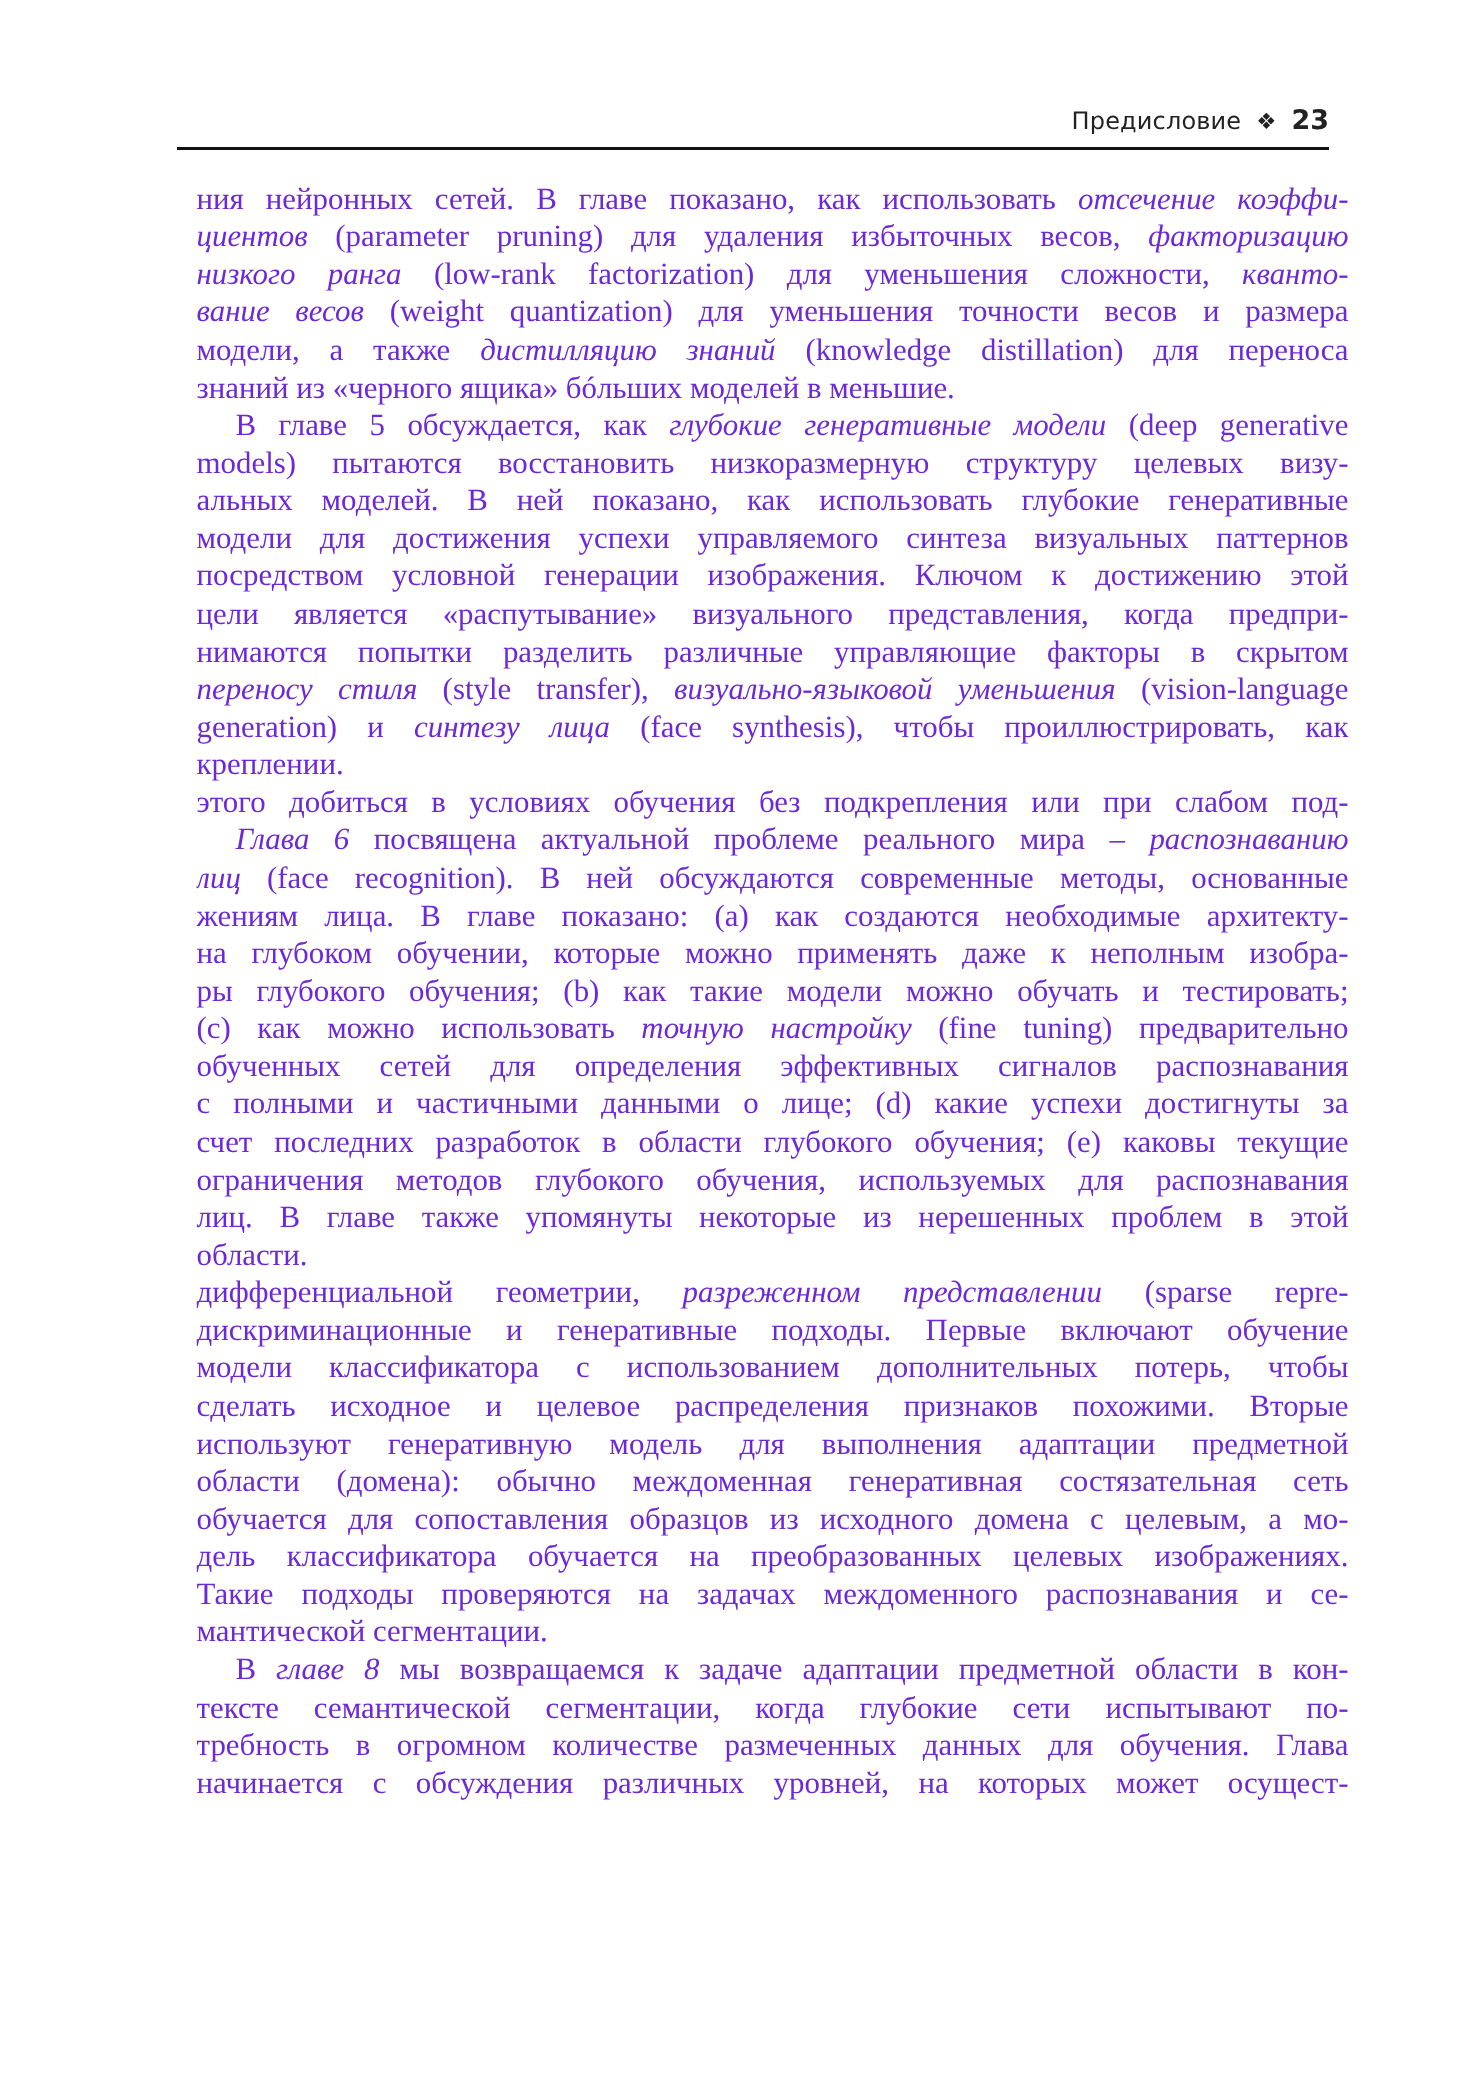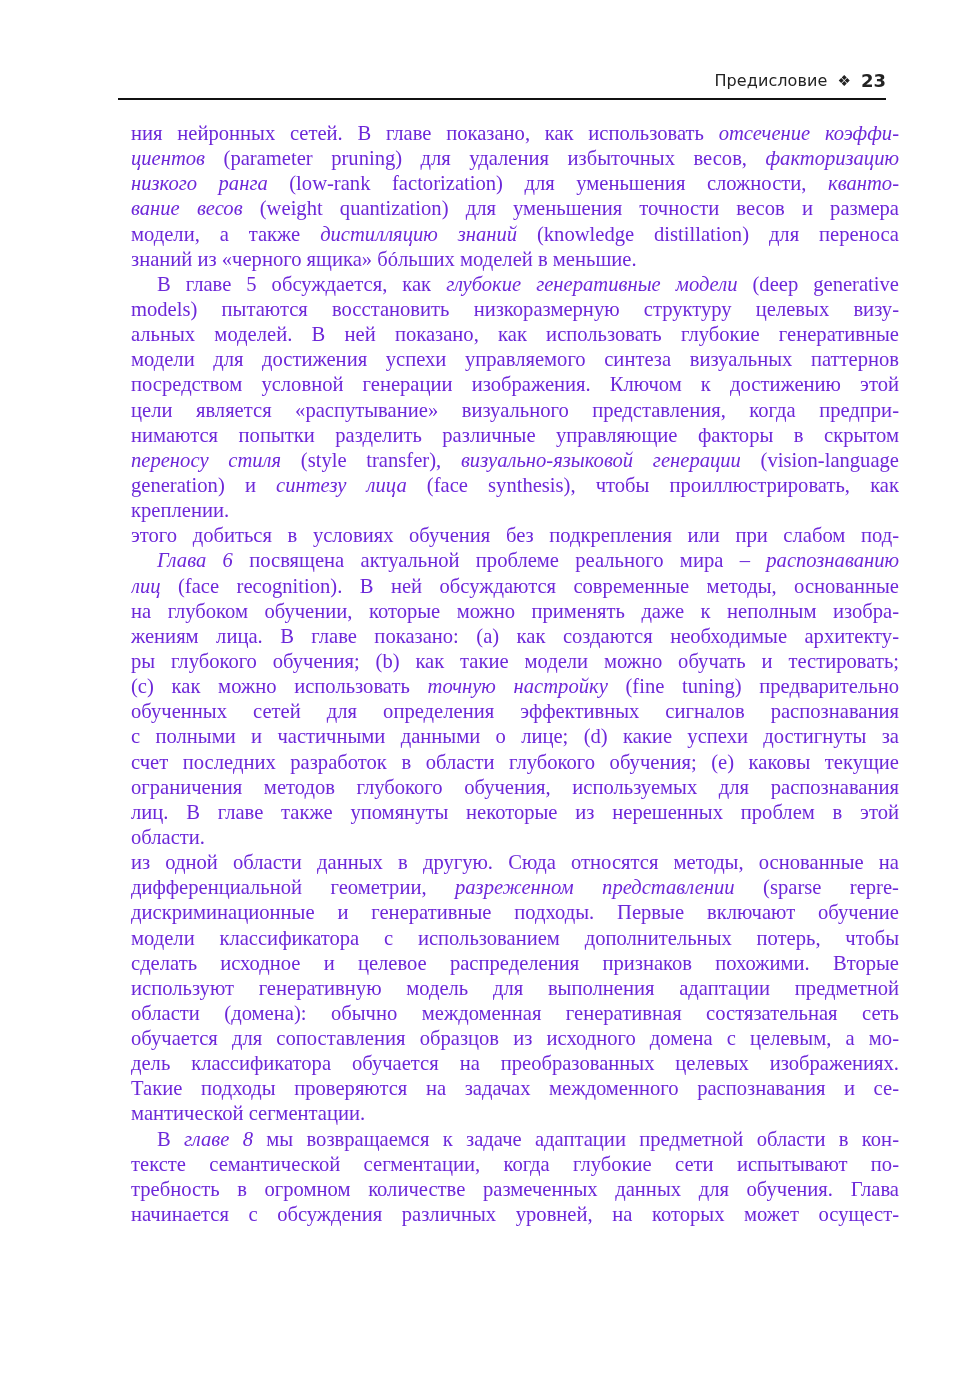--- a/index.html
+++ b/index.html
@@ -51,41 +51,40 @@
         <div class="line last"><span>знаний из «черного ящика» бóльших моделей в меньшие.</span></div>
       </div>
       <div>
         <div class="line indent"><span>В главе 5 обсуждается, как </span><i>глубокие генеративные модели</i><span> (deep generative</span></div>
         <div class="line"><span>models) пытаются восстановить низкоразмерную структуру целевых визу-</span></div>
         <div class="line"><span>альных моделей. В ней показано, как использовать глубокие генеративные</span></div>
         <div class="line"><span>модели для достижения успехи управляемого синтеза визуальных паттернов</span></div>
         <div class="line"><span>посредством условной генерации изображения. Ключом к достижению этой</span></div>
         <div class="line"><span>цели является «распутывание» визуального представления, когда предпри-</span></div>
         <div class="line"><span>нимаются попытки разделить различные управляющие факторы в скрытом</span></div>
-        <div class="line"><i>переносу стиля</i><span> (style transfer), </span><i>визуально-языковой генерации</i><span> (vision-language</span></div>
+        <div class="line"><i>переносу стиля</i><span> (style transfer), </span><i>визуально-языковой уменьшения</i><span> (vision-language</span></div>
         <div class="line"><span>generation) и </span><i>синтезу лица</i><span> (face synthesis), чтобы проиллюстрировать, как</span></div>
         <div class="line last"><span>креплении.</span></div>
         <div class="line"><span>этого добиться в условиях обучения без подкрепления или при слабом под-</span></div>
       </div>
       <div>
         <div class="line indent"><i>Глава 6</i><span> посвящена актуальной проблеме реального мира – </span><i>распознаванию</i></div>
         <div class="line"><i>лиц</i><span> (face recognition). В ней обсуждаются современные методы, основанные</span></div>
+        <div class="line"><span>жениям лица. В главе показано: (a) как создаются необходимые архитекту-</span></div>
         <div class="line"><span>на глубоком обучении, которые можно применять даже к неполным изобра-</span></div>
-        <div class="line"><span>жениям лица. В главе показано: (a) как создаются необходимые архитекту-</span></div>
         <div class="line"><span>ры глубокого обучения; (b) как такие модели можно обучать и тестировать;</span></div>
         <div class="line"><span>(c) как можно использовать </span><i>точную настройку</i><span> (fine tuning) предварительно</span></div>
         <div class="line"><span>обученных сетей для определения эффективных сигналов распознавания</span></div>
         <div class="line"><span>с полными и частичными данными о лице; (d) какие успехи достигнуты за</span></div>
         <div class="line"><span>счет последних разработок в области глубокого обучения; (e) каковы текущие</span></div>
         <div class="line"><span>ограничения методов глубокого обучения, используемых для распознавания</span></div>
         <div class="line"><span>лиц. В главе также упомянуты некоторые из нерешенных проблем в этой</span></div>
         <div class="line last"><span>области.</span></div>
       </div>
       <div>
-        <div class="line"><span>из одной области данных в другую. Сюда относятся методы, основанные на</span></div>
         <div class="line"><span>дифференциальной геометрии, </span><i>разреженном представлении</i><span> (sparse repre-</span></div>
         <div class="line"><span>дискриминационные и генеративные подходы. Первые включают обучение</span></div>
         <div class="line"><span>модели классификатора с использованием дополнительных потерь, чтобы</span></div>
         <div class="line"><span>сделать исходное и целевое распределения признаков похожими. Вторые</span></div>
         <div class="line"><span>используют генеративную модель для выполнения адаптации предметной</span></div>
         <div class="line"><span>области (домена): обычно междоменная генеративная состязательная сеть</span></div>
         <div class="line"><span>обучается для сопоставления образцов из исходного домена с целевым, а мо-</span></div>
         <div class="line"><span>дель классификатора обучается на преобразованных целевых изображениях.</span></div>
         <div class="line"><span>Такие подходы проверяются на задачах междоменного распознавания и се-</span></div>
         <div class="line last"><span>мантической сегментации.</span></div>

